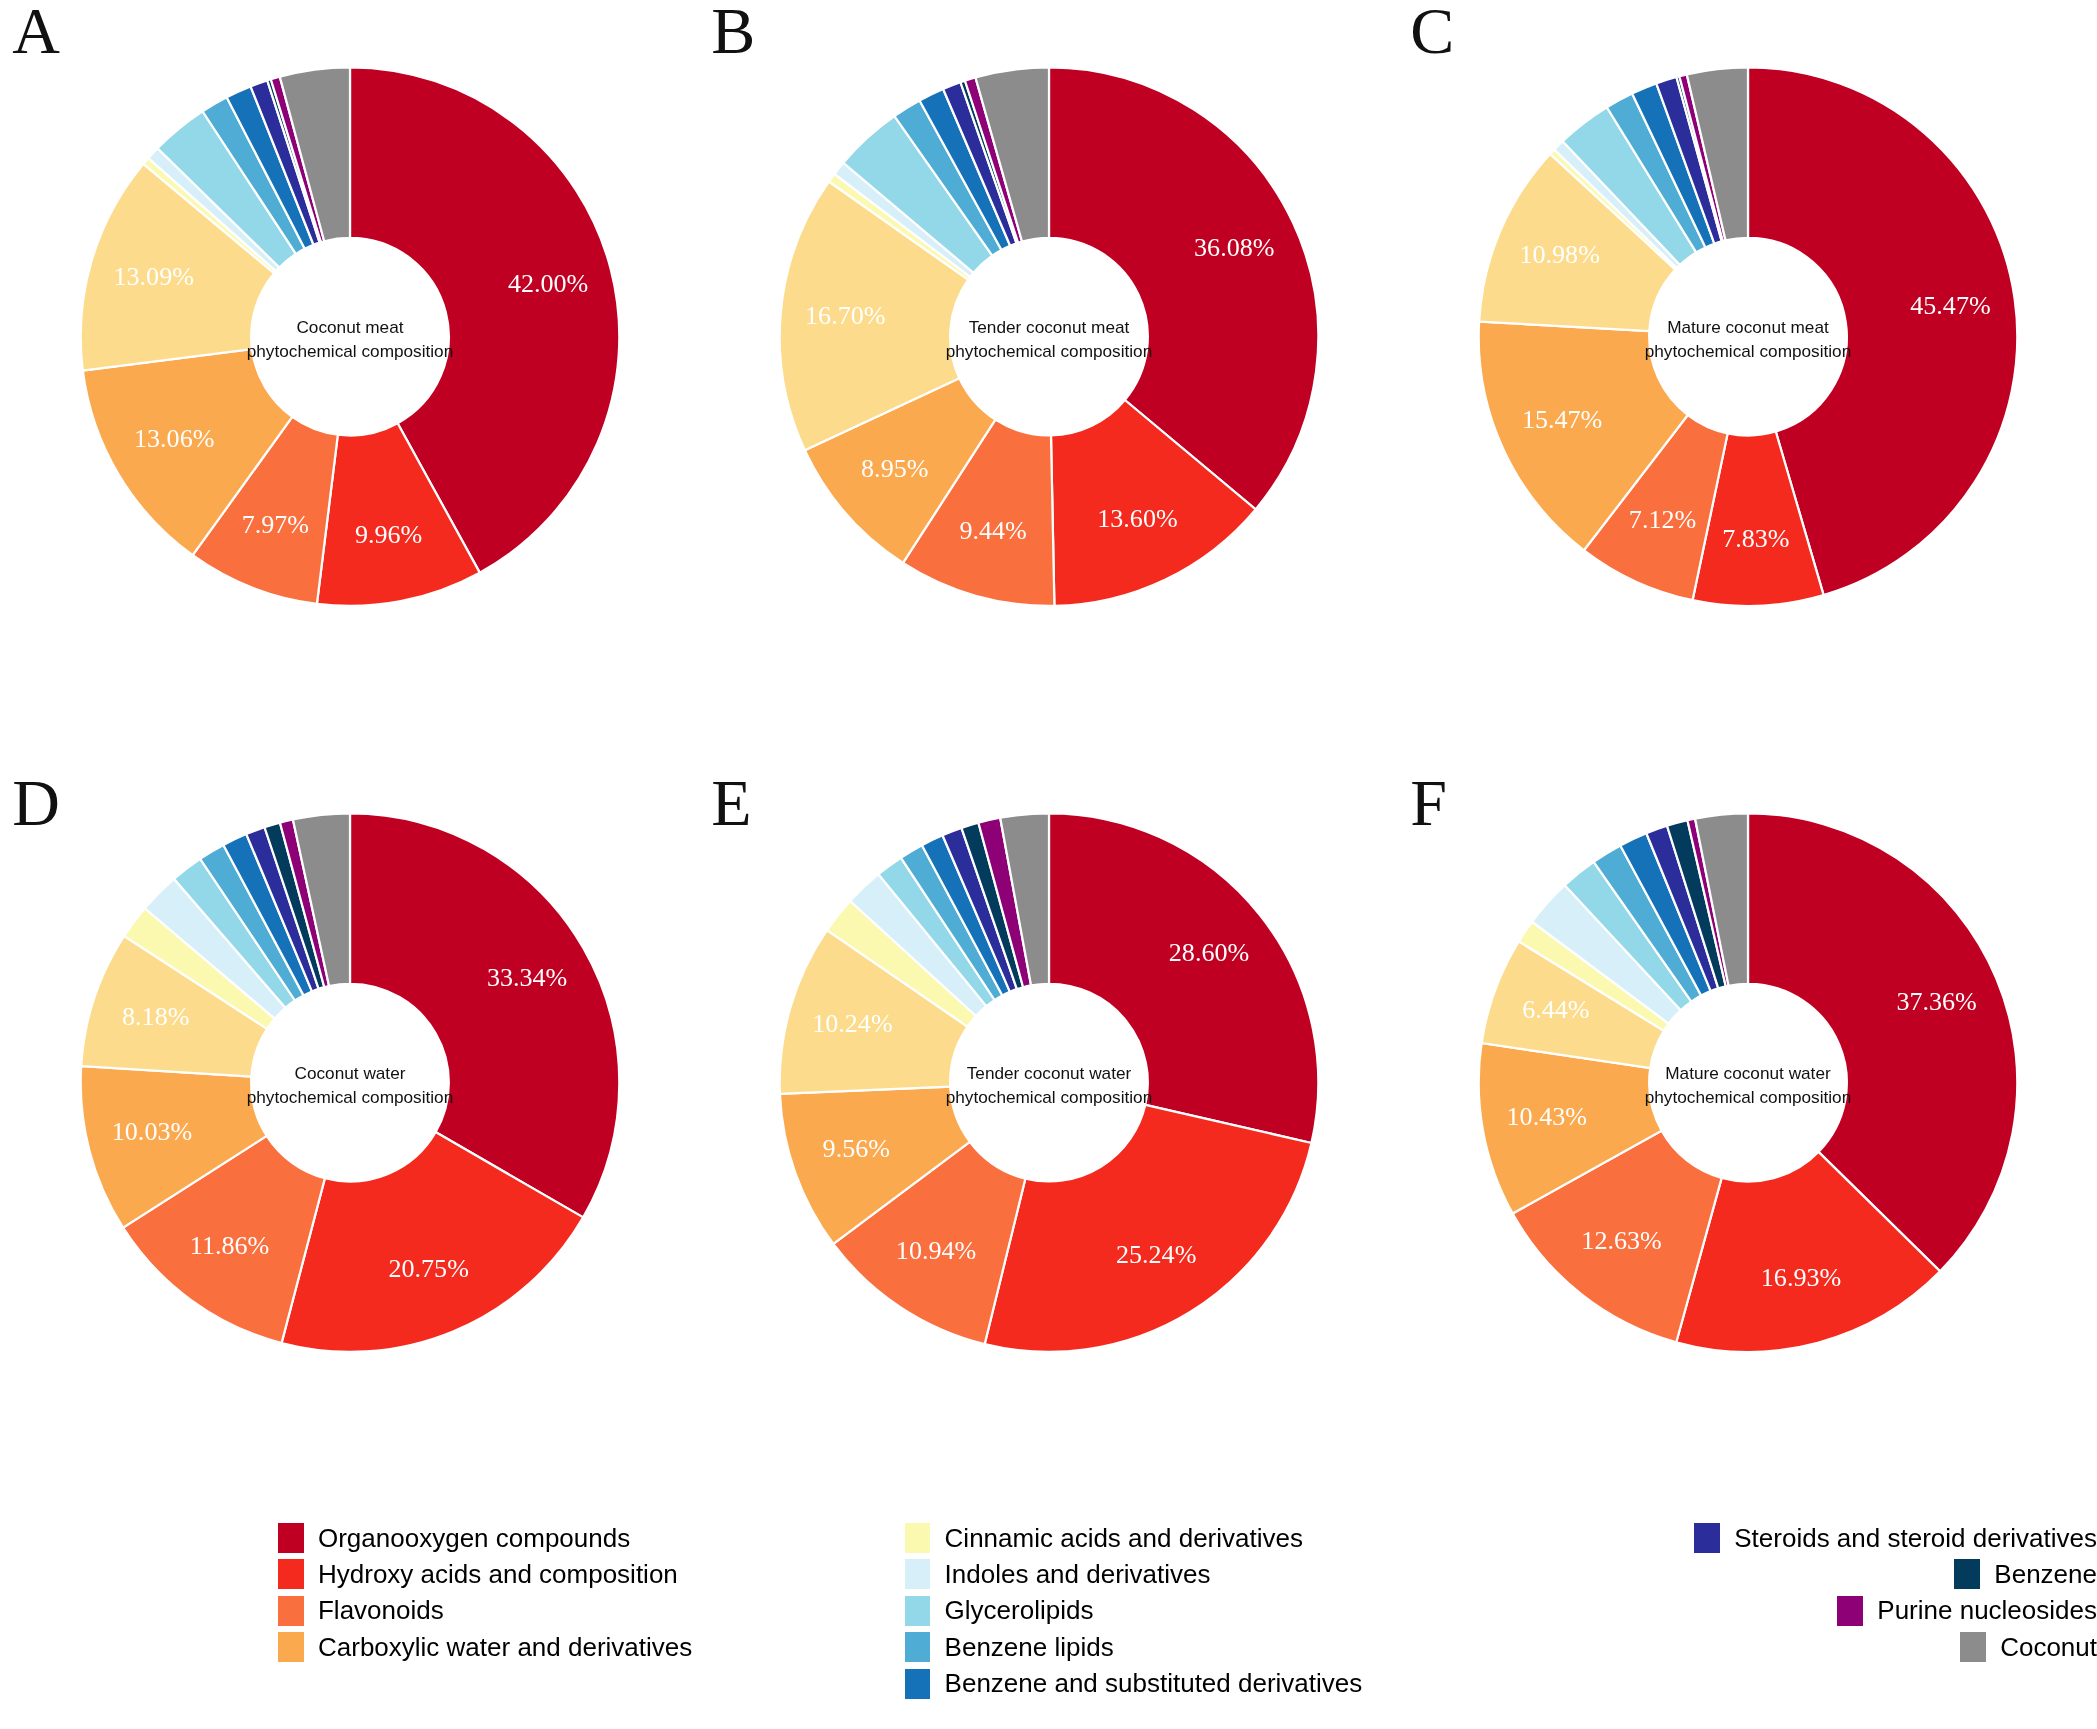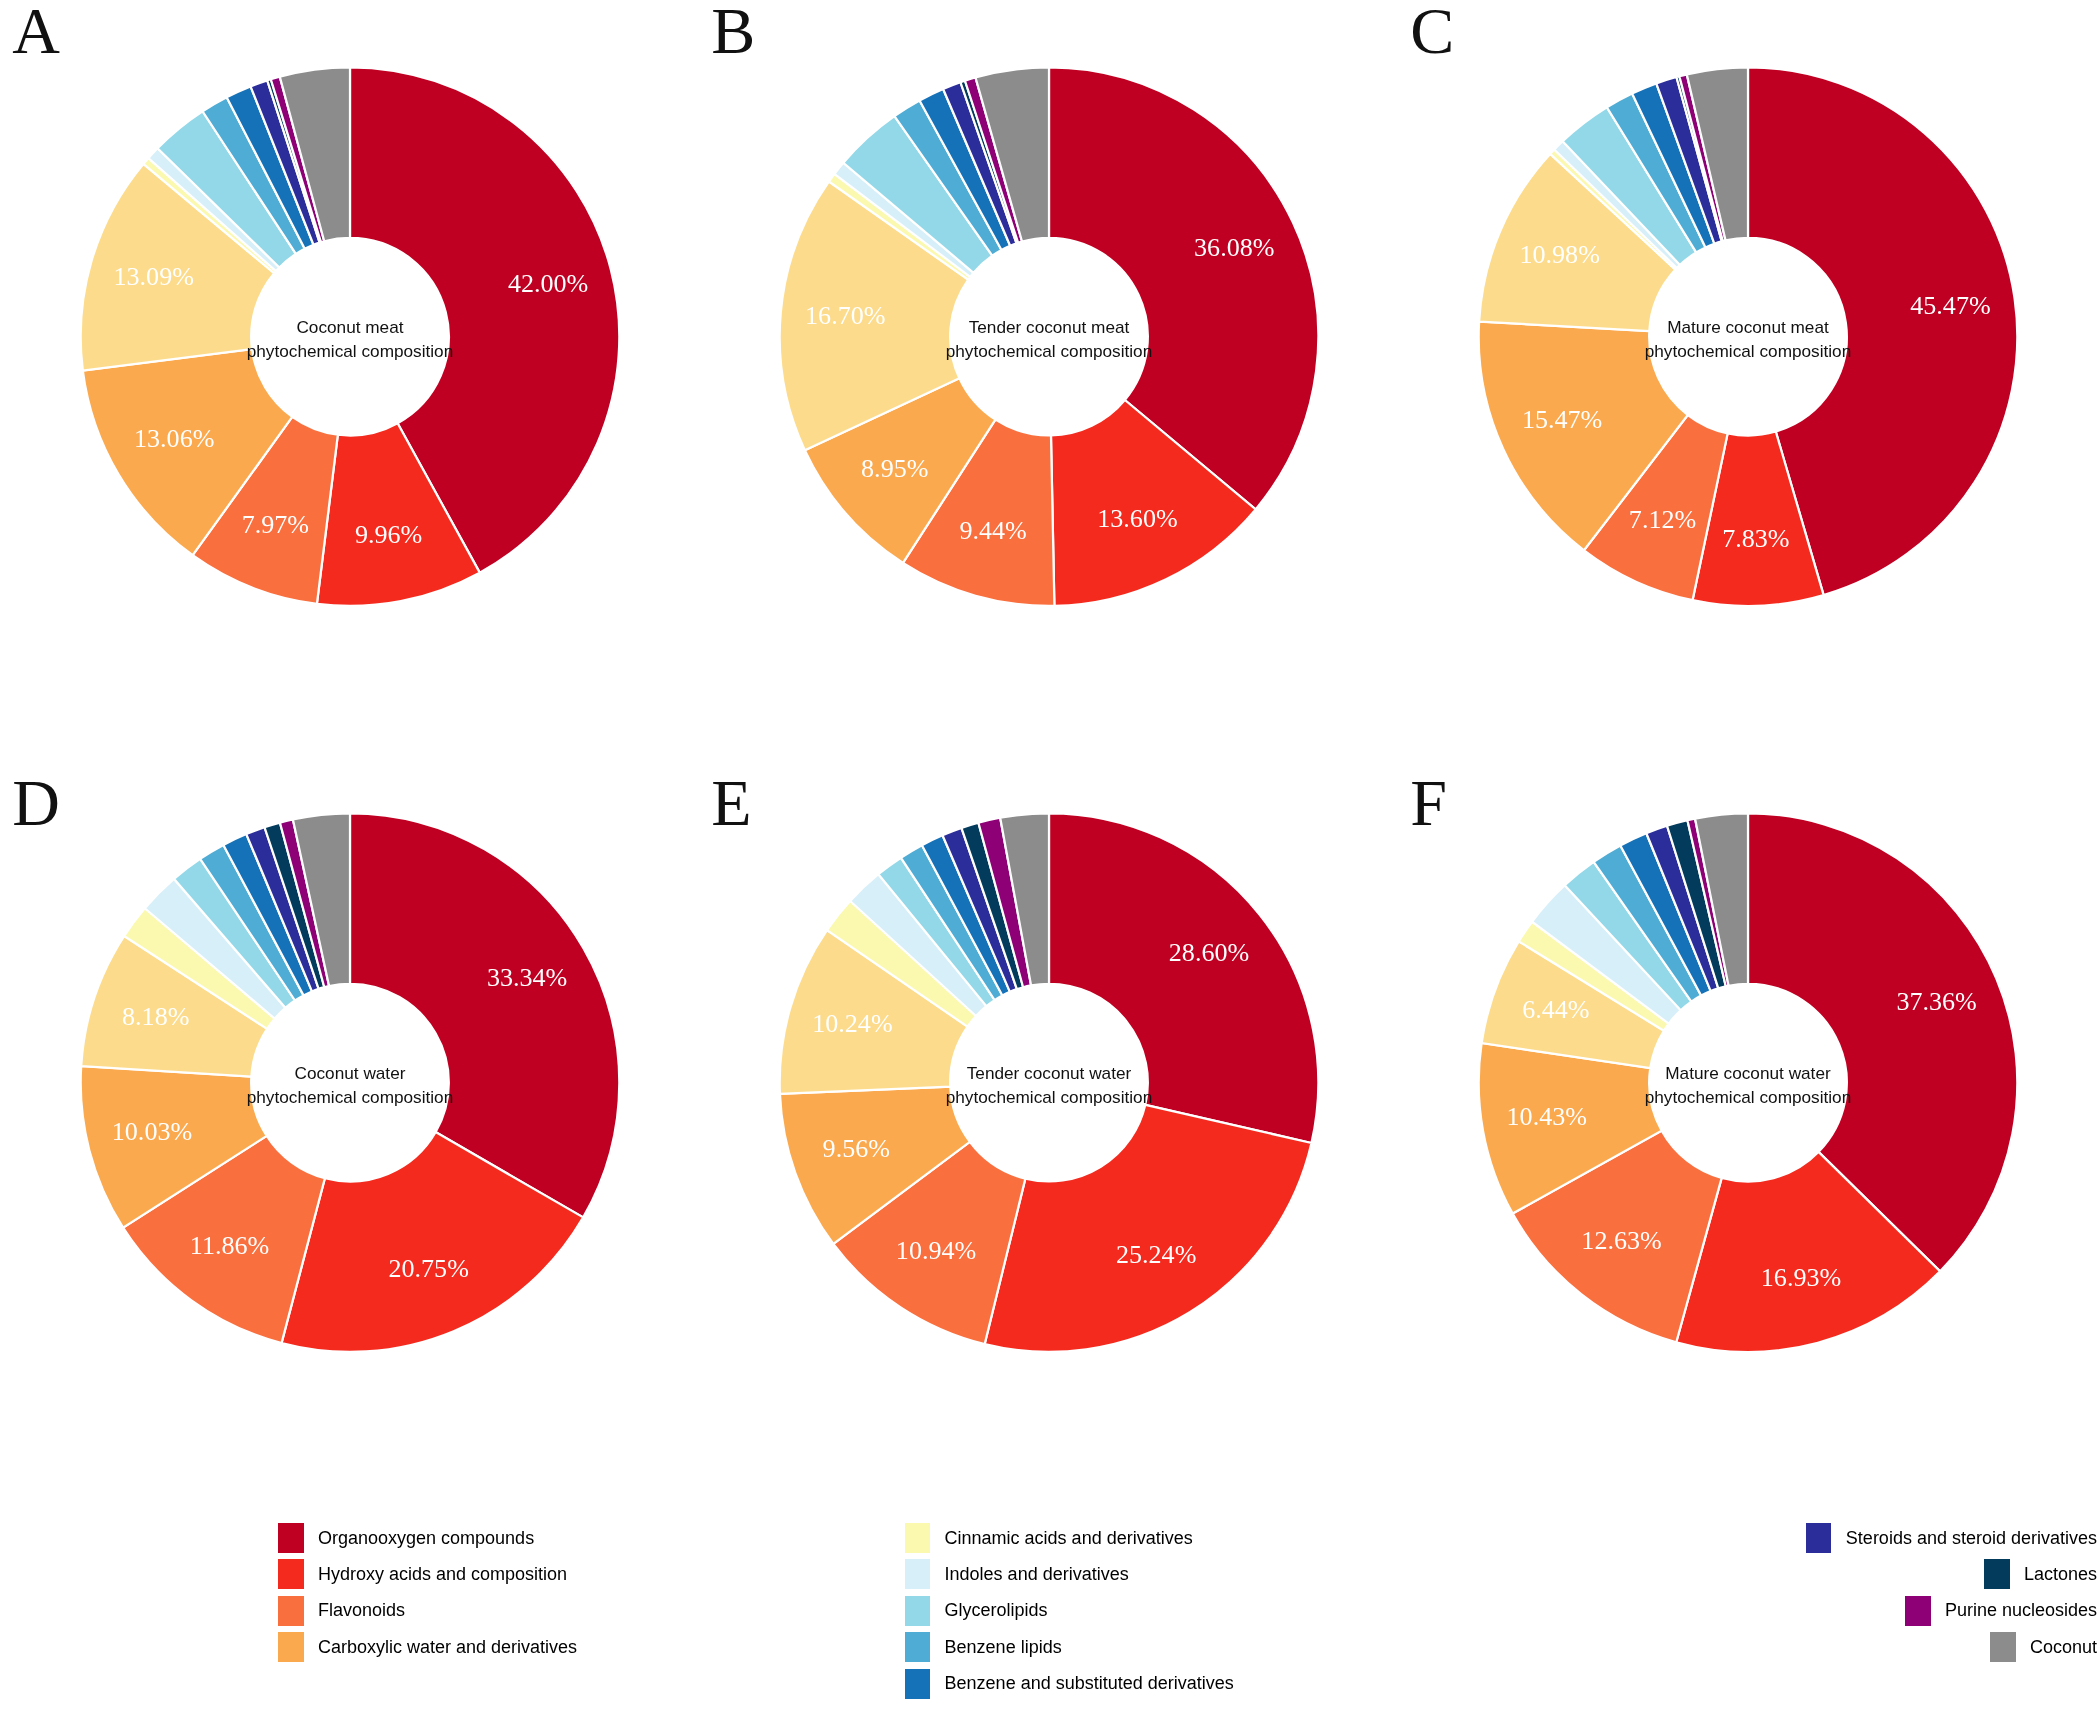--- a/index.html
+++ b/index.html
@@ -77,21 +77,21 @@
     height:32px;
   }
   .legend-swatch{
     width:25.6px;height:30px;
     flex:0 0 auto;
     margin-right:14.4px;
     border:0;
   }
   .legend-label{
     font-family:"Liberation Sans", sans-serif;
-    font-size:18px;
+    font-size:26px;
     line-height:29px;
     color:#000;
     white-space:nowrap;
   }
 </style>
 </head>
 <body>
 
 <div class="figure">
 
@@ -310,21 +310,21 @@
           <span class="legend-label">Benzene and substituted derivatives</span>
         </div>
       </div>
     <div class="legend-col c3" id="legend-col-2">
         <div class="legend-item">
           <span class="legend-swatch" style="background: rgb(43, 45, 155);"></span>
           <span class="legend-label">Steroids and steroid derivatives</span>
         </div>
         <div class="legend-item">
           <span class="legend-swatch" style="background: rgb(3, 59, 92);"></span>
-          <span class="legend-label">Lactones</span>
+          <span class="legend-label">Benzene</span>
         </div>
         <div class="legend-item">
           <span class="legend-swatch" style="background: rgb(142, 0, 118);"></span>
           <span class="legend-label">Purine nucleosides</span>
         </div>
         <div class="legend-item">
           <span class="legend-swatch" style="background: rgb(140, 140, 140);"></span>
           <span class="legend-label">Coconut</span>
         </div>
       </div>

